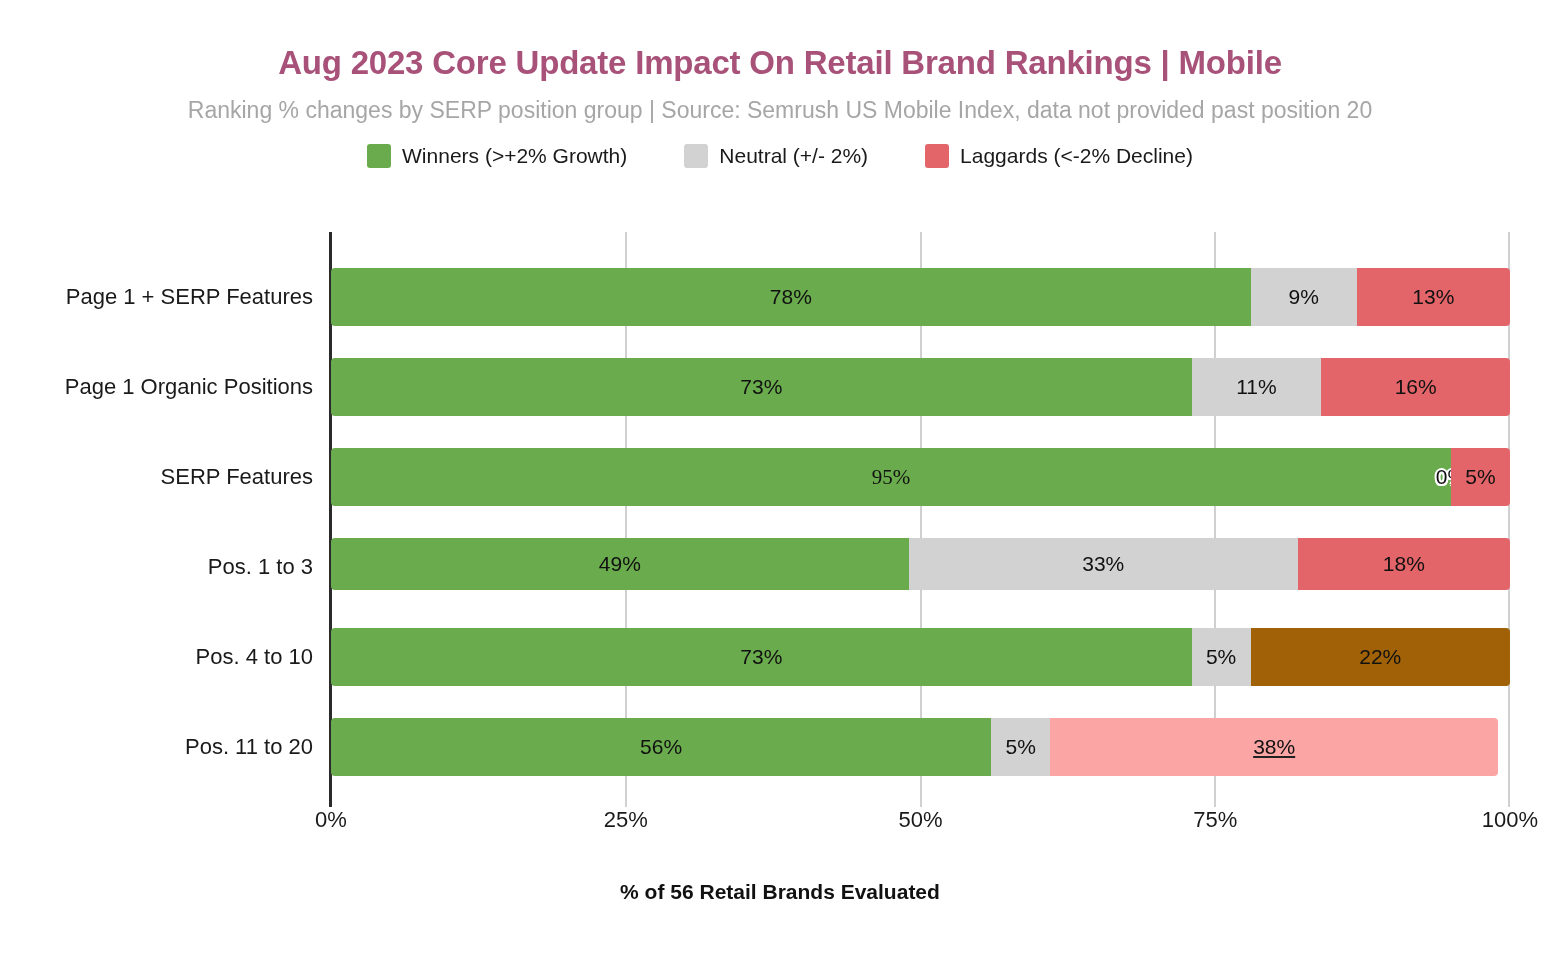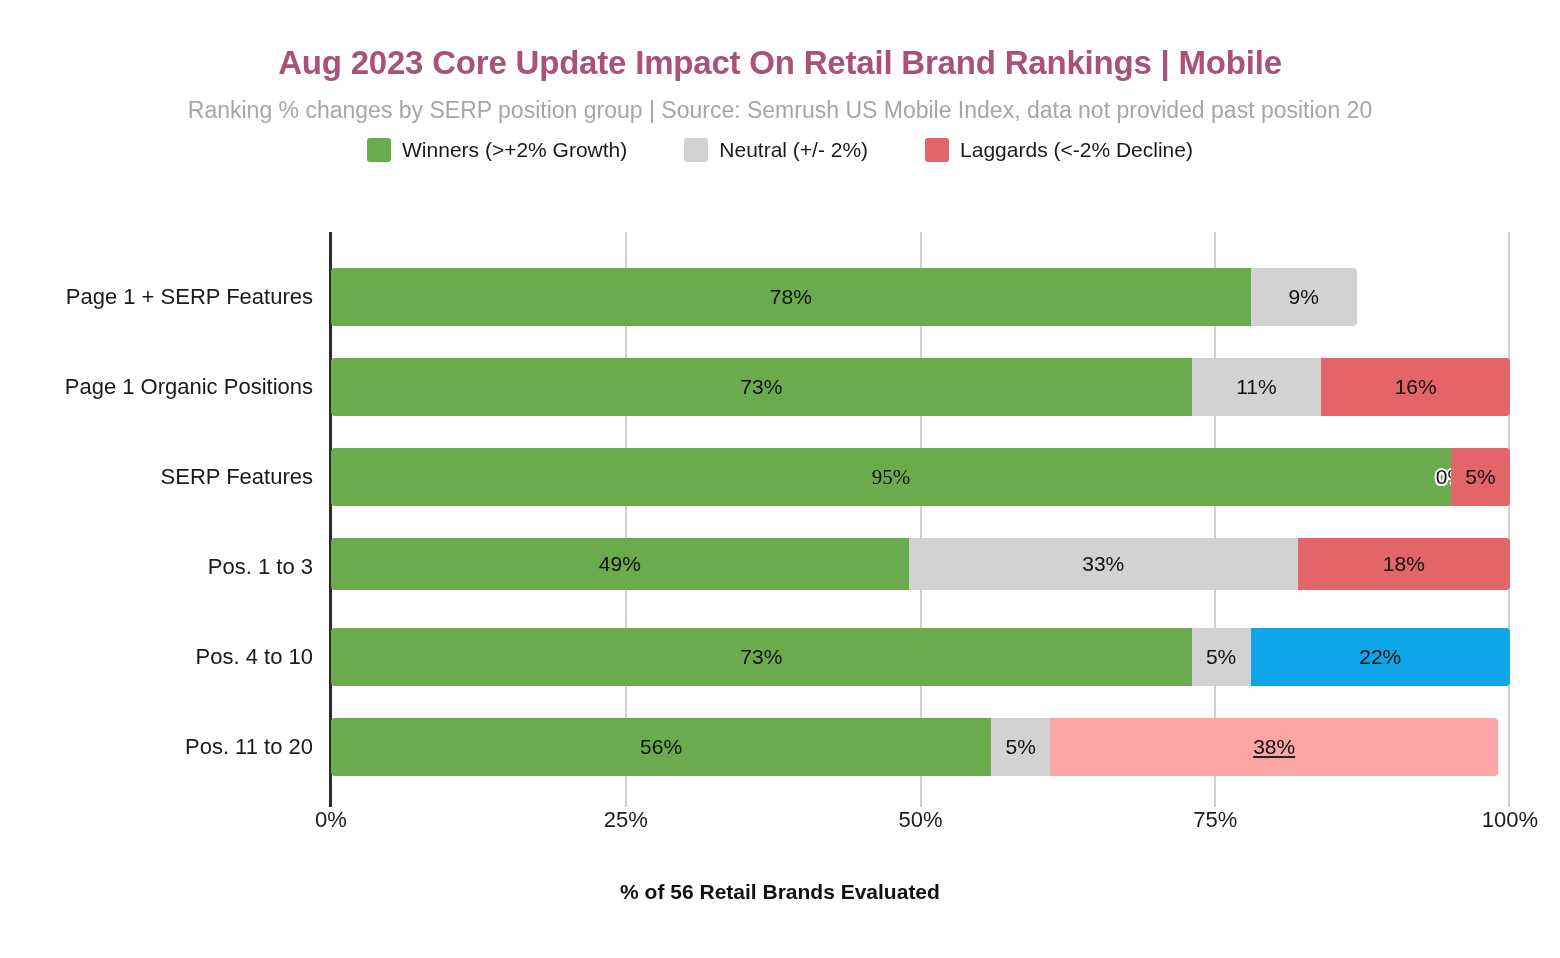--- a/index.html
+++ b/index.html
@@ -38,21 +38,21 @@
     line-height: 1.2;
     margin-top: 15px;
   }
 
   
   #chart-legend {
     display: flex;
     justify-content: center;
     align-items: center;
     gap: 57px;
-    margin-top: 13px;
+    margin-top: 19px;
   }
   .legend-item {
     display: flex;
     align-items: center;
     gap: 11px;
   }
   .legend-swatch {
     width: 24px;
     height: 24px;
     border-radius: 3px;
@@ -228,20 +228,23 @@
       <div class="gridline" style="left: 50%; margin-left: -1px;"></div>
       <div class="gridline" style="left: 75%; margin-left: -1px;"></div>
       <div class="gridline" style="left: 100%; margin-left: -2px;"></div>
       <div class="bar-row" style="top: 36px; height: 58px;">
         <div class="bar-seg" style="background: rgb(106, 171, 77); width: 78%; flex: 0 0 78%;">
           <span class="bar-value">78%</span>
         </div>
         <div class="bar-seg" style="background: rgb(210, 210, 210); width: 9%; flex: 0 0 9%;">
           <span class="bar-value">9%</span>
         </div>
+        <div class="bar-seg" style="background: rgb(228, 101, 105); width: 13%; flex: 0 0 13%;">
+          <span class="bar-value">13%</span>
+        </div>
       </div>
       <div class="bar-row" style="top: 126px; height: 58px;">
         <div class="bar-seg" style="background: rgb(106, 171, 77); width: 73%; flex: 0 0 73%;">
           <span class="bar-value">73%</span>
         </div>
         <div class="bar-seg" style="background: rgb(210, 210, 210); width: 11%; flex: 0 0 11%;">
           <span class="bar-value">11%</span>
         </div>
         <div class="bar-seg" style="background: rgb(228, 101, 105); width: 16%; flex: 0 0 16%;">
           <span class="bar-value">16%</span>
@@ -269,21 +272,21 @@
           <span class="bar-value">18%</span>
         </div>
       </div>
       <div class="bar-row" style="top: 396px; height: 58px;">
         <div class="bar-seg" style="background: rgb(106, 171, 77); width: 73%; flex: 0 0 73%;">
           <span class="bar-value">73%</span>
         </div>
         <div class="bar-seg" style="background: rgb(210, 210, 210); width: 5%; flex: 0 0 5%;">
           <span class="bar-value">5%</span>
         </div>
-        <div class="bar-seg" style="background: #0ea5e9; width: 22%; flex: 0 0 22%;">
+        <div class="bar-seg" style="background: #a16207; width: 22%; flex: 0 0 22%;">
           <span class="bar-value">22%</span>
         </div>
       </div>
       <div class="bar-row" style="top: 486px; height: 58px;">
         <div class="bar-seg" style="background: rgb(106, 171, 77); width: 56%; flex: 0 0 56%; justify-content: center;">
           <span class="bar-value">56%</span>
         </div>
         <div class="bar-seg" style="background: rgb(210, 210, 210); width: 5%; flex: 0 0 5%;">
           <span class="bar-value">5%</span>
         </div>

